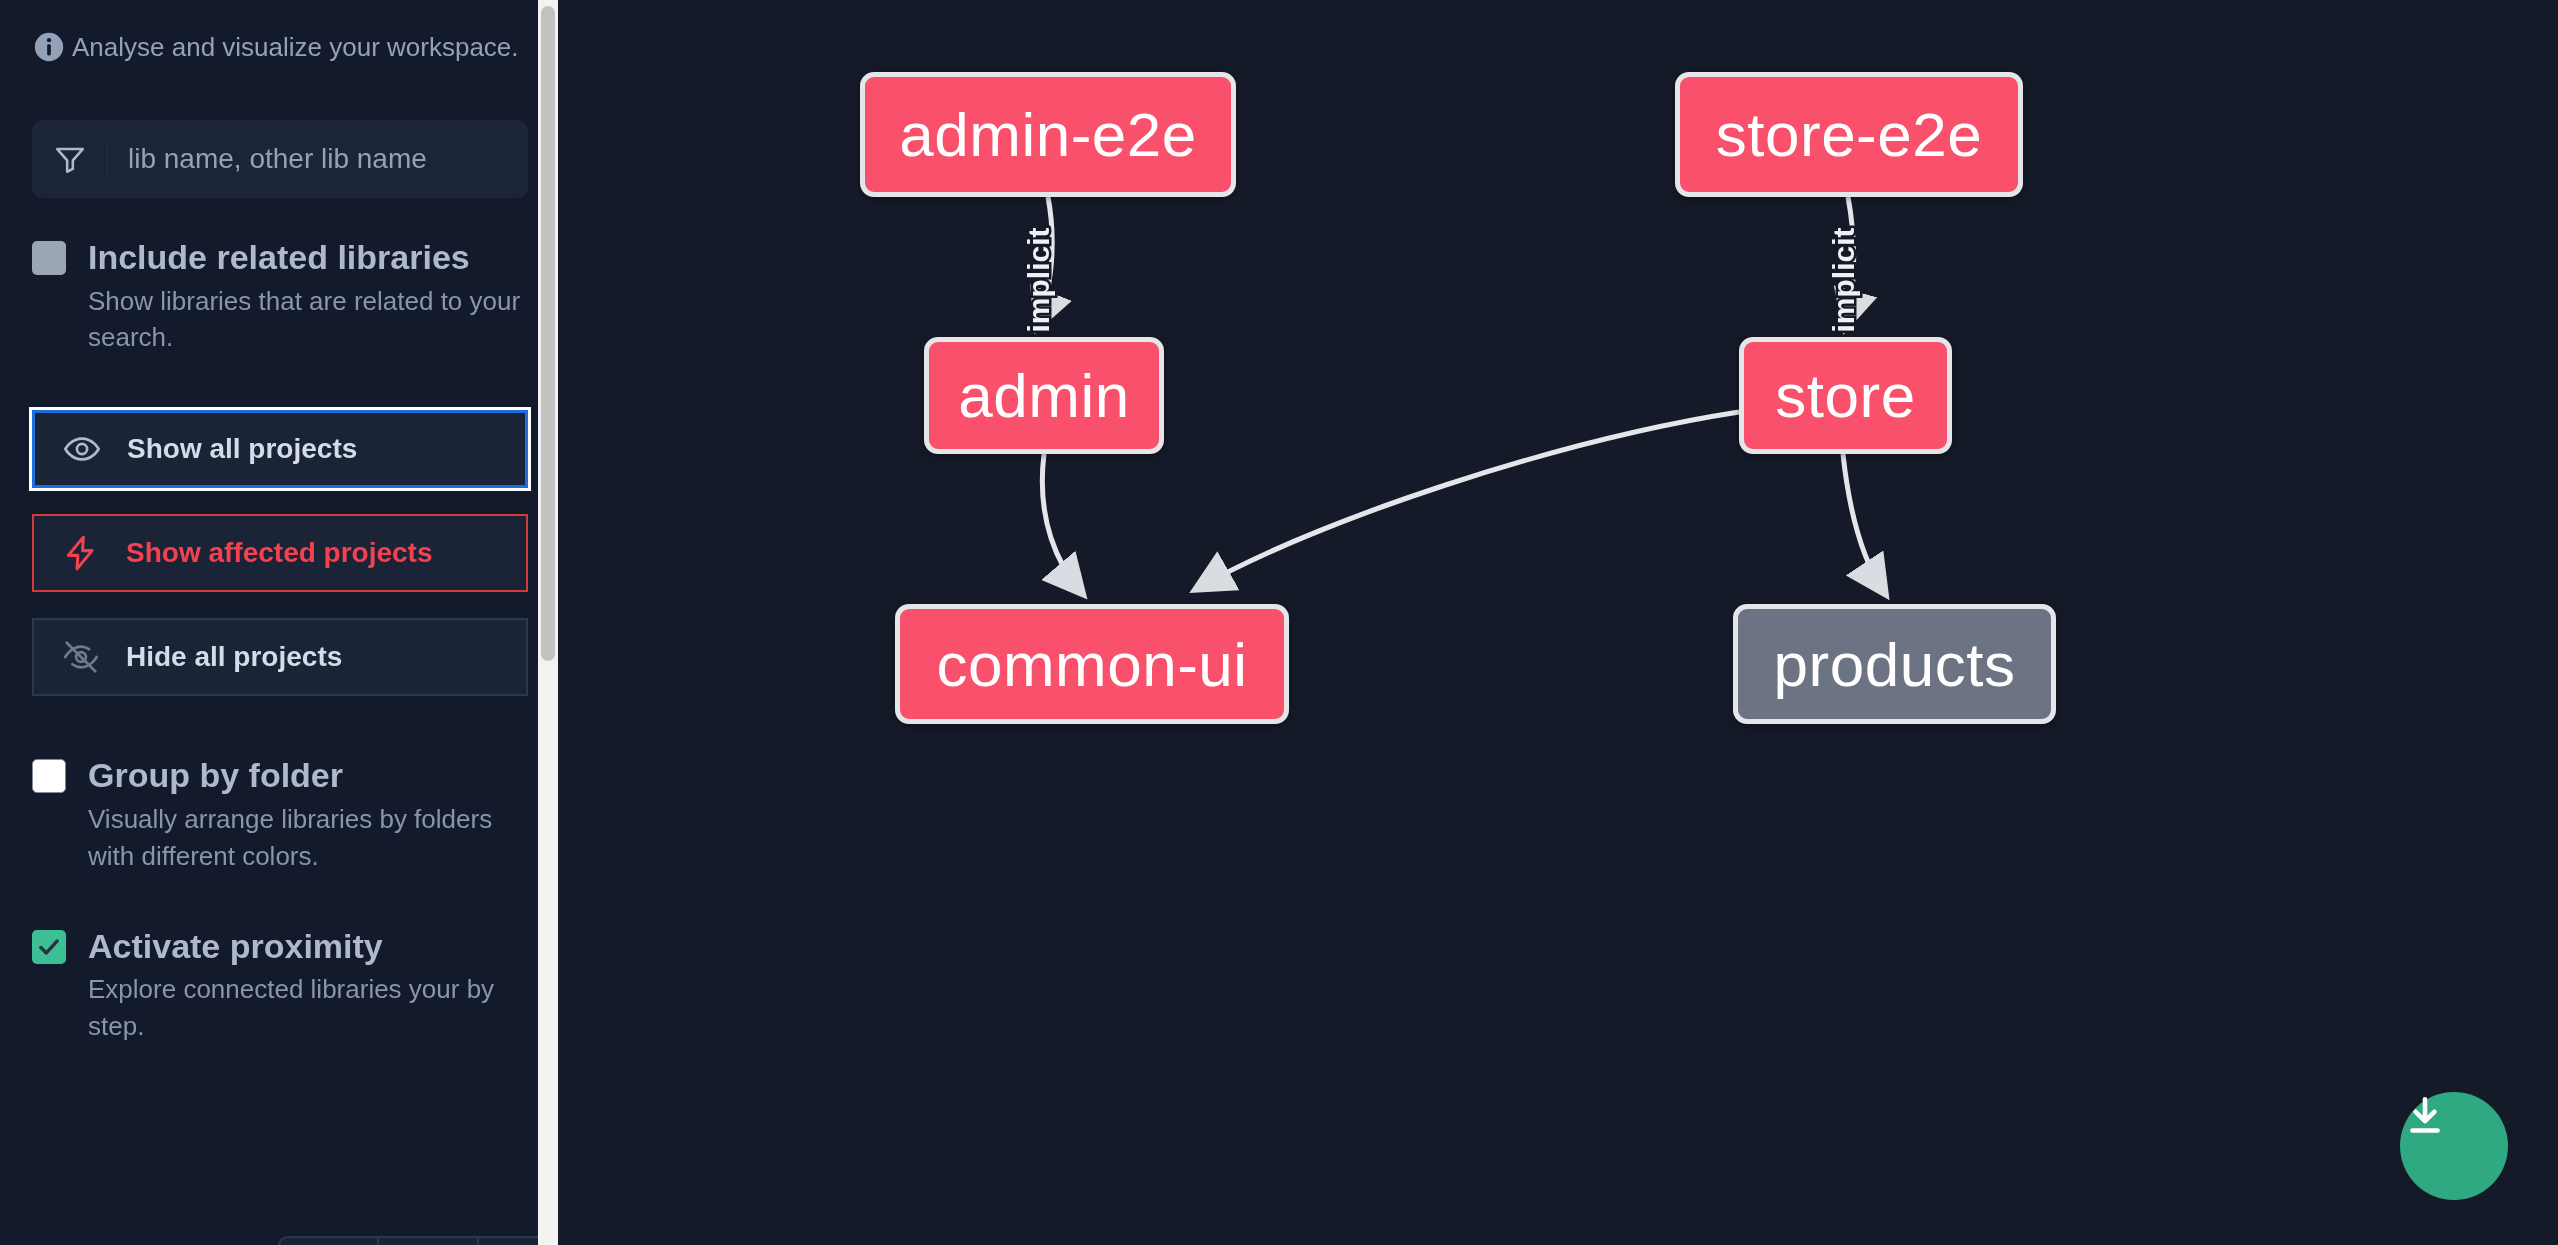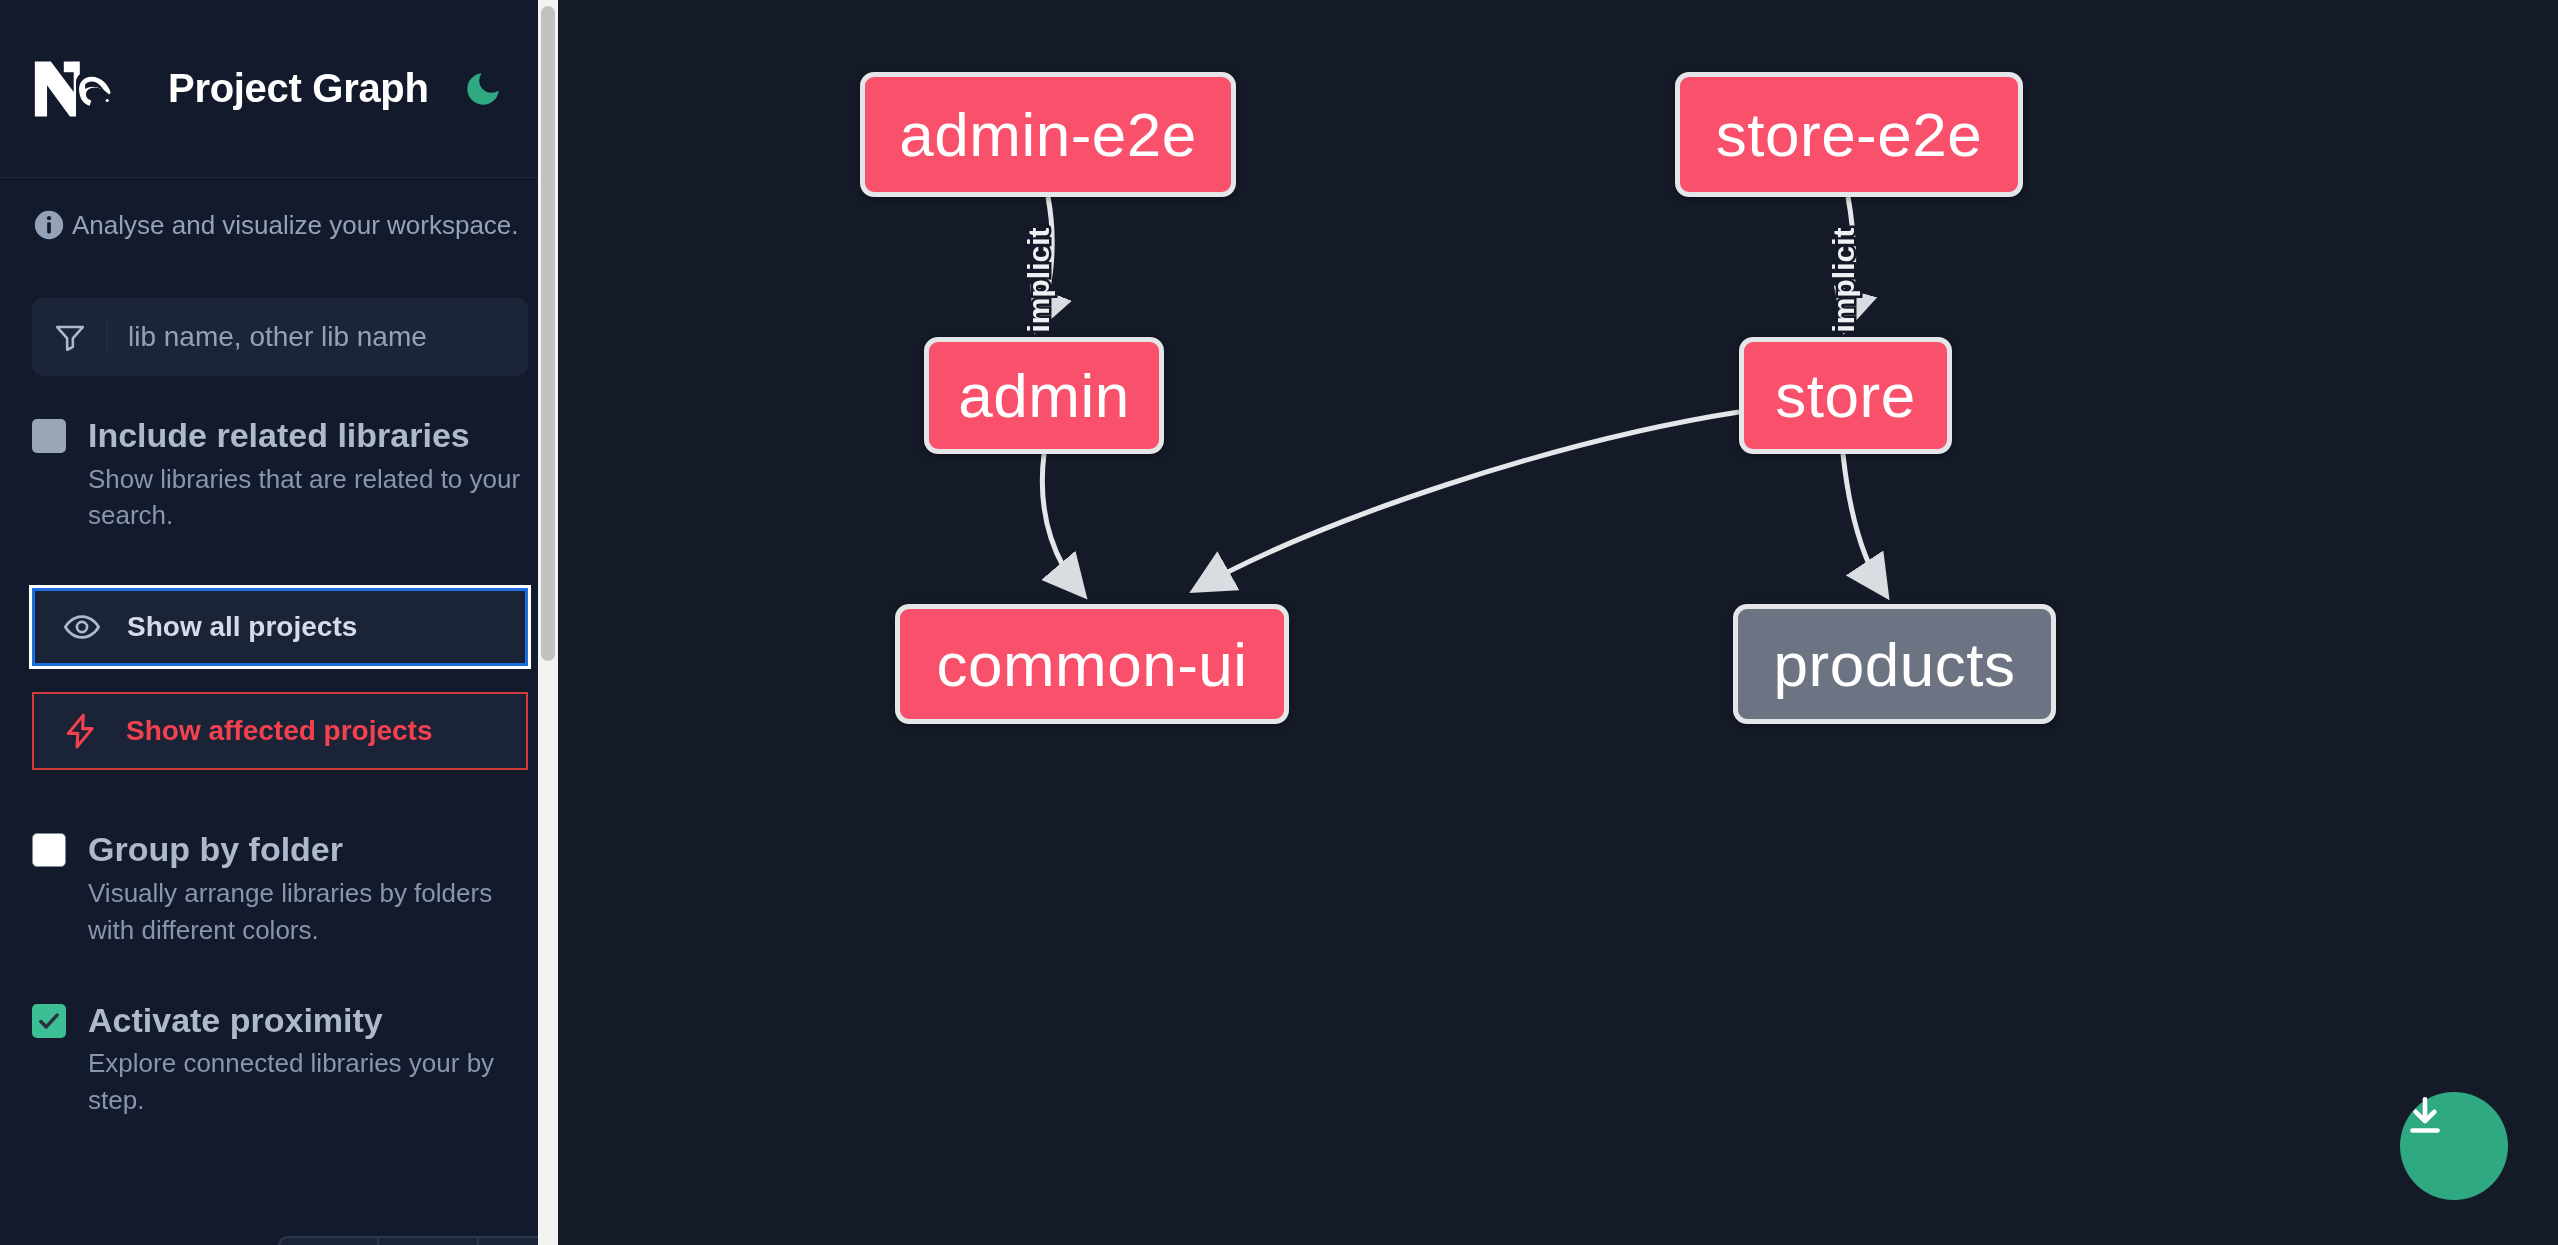--- a/index.html
+++ b/index.html
@@ -218,37 +218,20 @@
   }
 </style>
 </head>
 <body>
 
 <div id="app">
 
   <aside class="sidebar">
     <div class="sidebar-inner">
 
-      <div class="brand-row">
-        <span class="nx-logo">
-          <svg viewBox="0 0 120 84" width="92" height="64">
-            <path fill="#ffffff" d="M6 78V6h21l30 40V6h8v16.5c-3 2.5-5 6-5 10.5v45h-8L22 37v41H6z"></path>
-            <rect x="44" y="6" width="14" height="14" fill="#ffffff"></rect>
-            <path fill="#ffffff" d="M64 42c0-9 7-16 16-16 14 0 22 11 25 19 1 3-1 5-3 3-5-5-11-8-17-8-7 0-12 4-12 9 0 4 3 7 7 8l-2 7c-8-2-14-10-14-22z"></path>
-            <path fill="#151A28" d="M72 36c4-5 12-5 17-1 4 3 7 7 9 11-4-4-9-7-15-7-4 0-8 1-11 3l0-6z"></path>
-            <circle cx="101" cy="57" r="2" fill="#ffffff"></circle>
-          </svg>
-        </span>
-        <span class="brand-title">Project Graph</span>
-        <span class="theme-toggle">
-          <svg viewBox="0 0 24 24" width="42" height="42">
-            <path fill="#2FA982" d="M21 12.8A9 9 0 1111.2 3a7 7 0 009.8 9.8z"></path>
-          </svg>
-        </span>
-      </div>
 
       <div class="info-row">
         <span class="info-icon">
           <svg viewBox="0 0 24 24" width="34" height="34">
             <circle cx="12" cy="12" r="10" fill="#93A2B8"></circle>
             <circle cx="12" cy="7.2" r="1.5" fill="#131A2B"></circle>
             <rect x="10.7" y="10" width="2.6" height="8" rx="1" fill="#131A2B"></rect>
           </svg>
         </span>
         <span class="info-text">Analyse and visualize your workspace.</span>
@@ -277,20 +260,28 @@
             <path d="M1.5 12S5 5.5 12 5.5 22.5 12 22.5 12 19 18.5 12 18.5 1.5 12 1.5 12z"></path>
             <circle cx="12" cy="12" r="3.2"></circle>
           </svg>
           <span>Show all projects</span>
         </div>
         <div class="gbtn affected">
           <svg viewBox="0 0 24 24" width="38" height="38" fill="none" stroke="#F4414F" stroke-width="1.9" stroke-linejoin="round" stroke-linecap="round">
             <path d="M13.5 2 4 13.5h6L9.5 22 19 10.5h-6z"></path>
           </svg>
           <span>Show affected projects</span>
+        </div>
+        <div class="gbtn hide-all">
+          <svg viewBox="0 0 24 24" width="38" height="38" fill="none" stroke="#6E7A8F" stroke-width="1.7" stroke-linecap="round">
+            <path d="M2 12s3.8-6.5 10-6.5c2 0 3.7.7 5.1 1.6M21.9 12s-3.6 6.5-9.9 6.5c-2.2 0-4-.8-5.5-1.9"></path>
+            <circle cx="12" cy="12" r="3.1"></circle>
+            <path d="M3 3l18 18"></path>
+          </svg>
+          <span>Hide all projects</span>
         </div>
       </div>
 
       <div class="check-block" style="margin-top:58px">
         <span class="cb cb-white"></span>
         <span class="cb-txt">
           <div class="cb-label">Group by folder</div>
           <div class="cb-desc">Visually arrange libraries by folders with different colors.</div>
         </span>
       </div>

